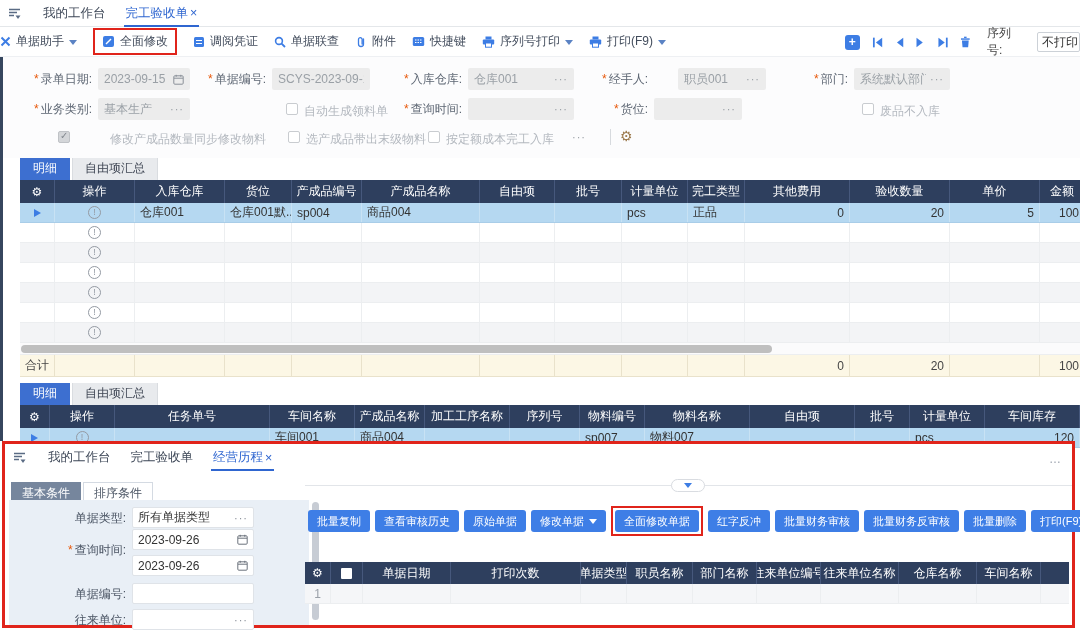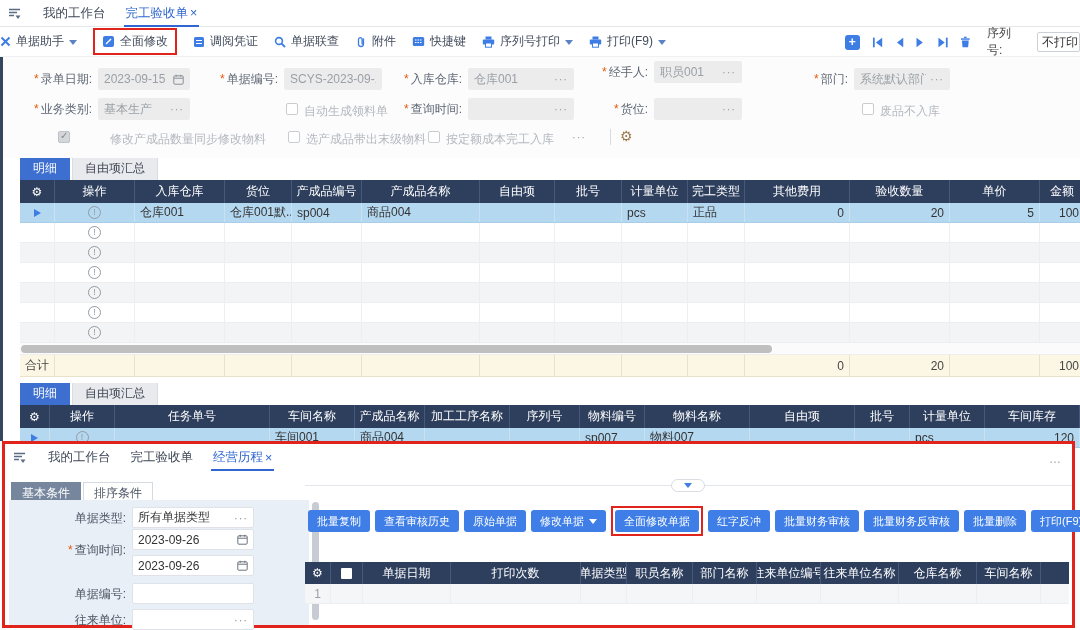--- a/index.html
+++ b/index.html
@@ -235,34 +235,34 @@
       <div class="din" style="width:92px">
           <span class="v">2023-09-15</span>
           <span class="cal">
             <svg width="11" height="11" viewBox="0 0 11 11">
               <rect x="0.8" y="1.8" width="9.4" height="8.4" rx="1" stroke="#8a9099" fill="none"></rect>
               <path d="M1 4.2h9M3.2 0.8v2M7.8 0.8v2" stroke="#8a9099"></path>
             </svg>
           </span>
         </div>
     </div>
-    <div class="fld" style="left:208px; top:11px;">
+    <div class="fld" style="left:196px; top:11px;">
       <label style="width:76px"><span class="star">*</span><span>单据编号:</span></label>
       <div class="din" style="width:98px">
           <span class="v">SCYS-2023-09-15-...</span>
         </div>
     </div>
     <div class="fld" style="left:396px; top:11px;">
       <label style="width:72px"><span class="star">*</span><span>入库仓库:</span></label>
       <div class="din" style="width:106px">
           <span class="v">仓库001</span>
           <span class="dots">···</span>
         </div>
     </div>
-    <div class="fld" style="left:588px; top:4px;">
+    <div class="fld" style="left:588px; top:11px;gap:24px;">
       <label style="width:66px"><span class="star">*</span><span>经手人:</span></label>
       <div class="din" style="width:88px">
           <span class="v">职员001</span>
           <span class="dots">···</span>
         </div>
     </div>
     <div class="fld" style="left:782px; top:11px;">
       <label style="width:72px"><span class="star">*</span><span>部门:</span></label>
       <div class="din" style="width:96px">
           <span class="v">系统默认部门</span>

